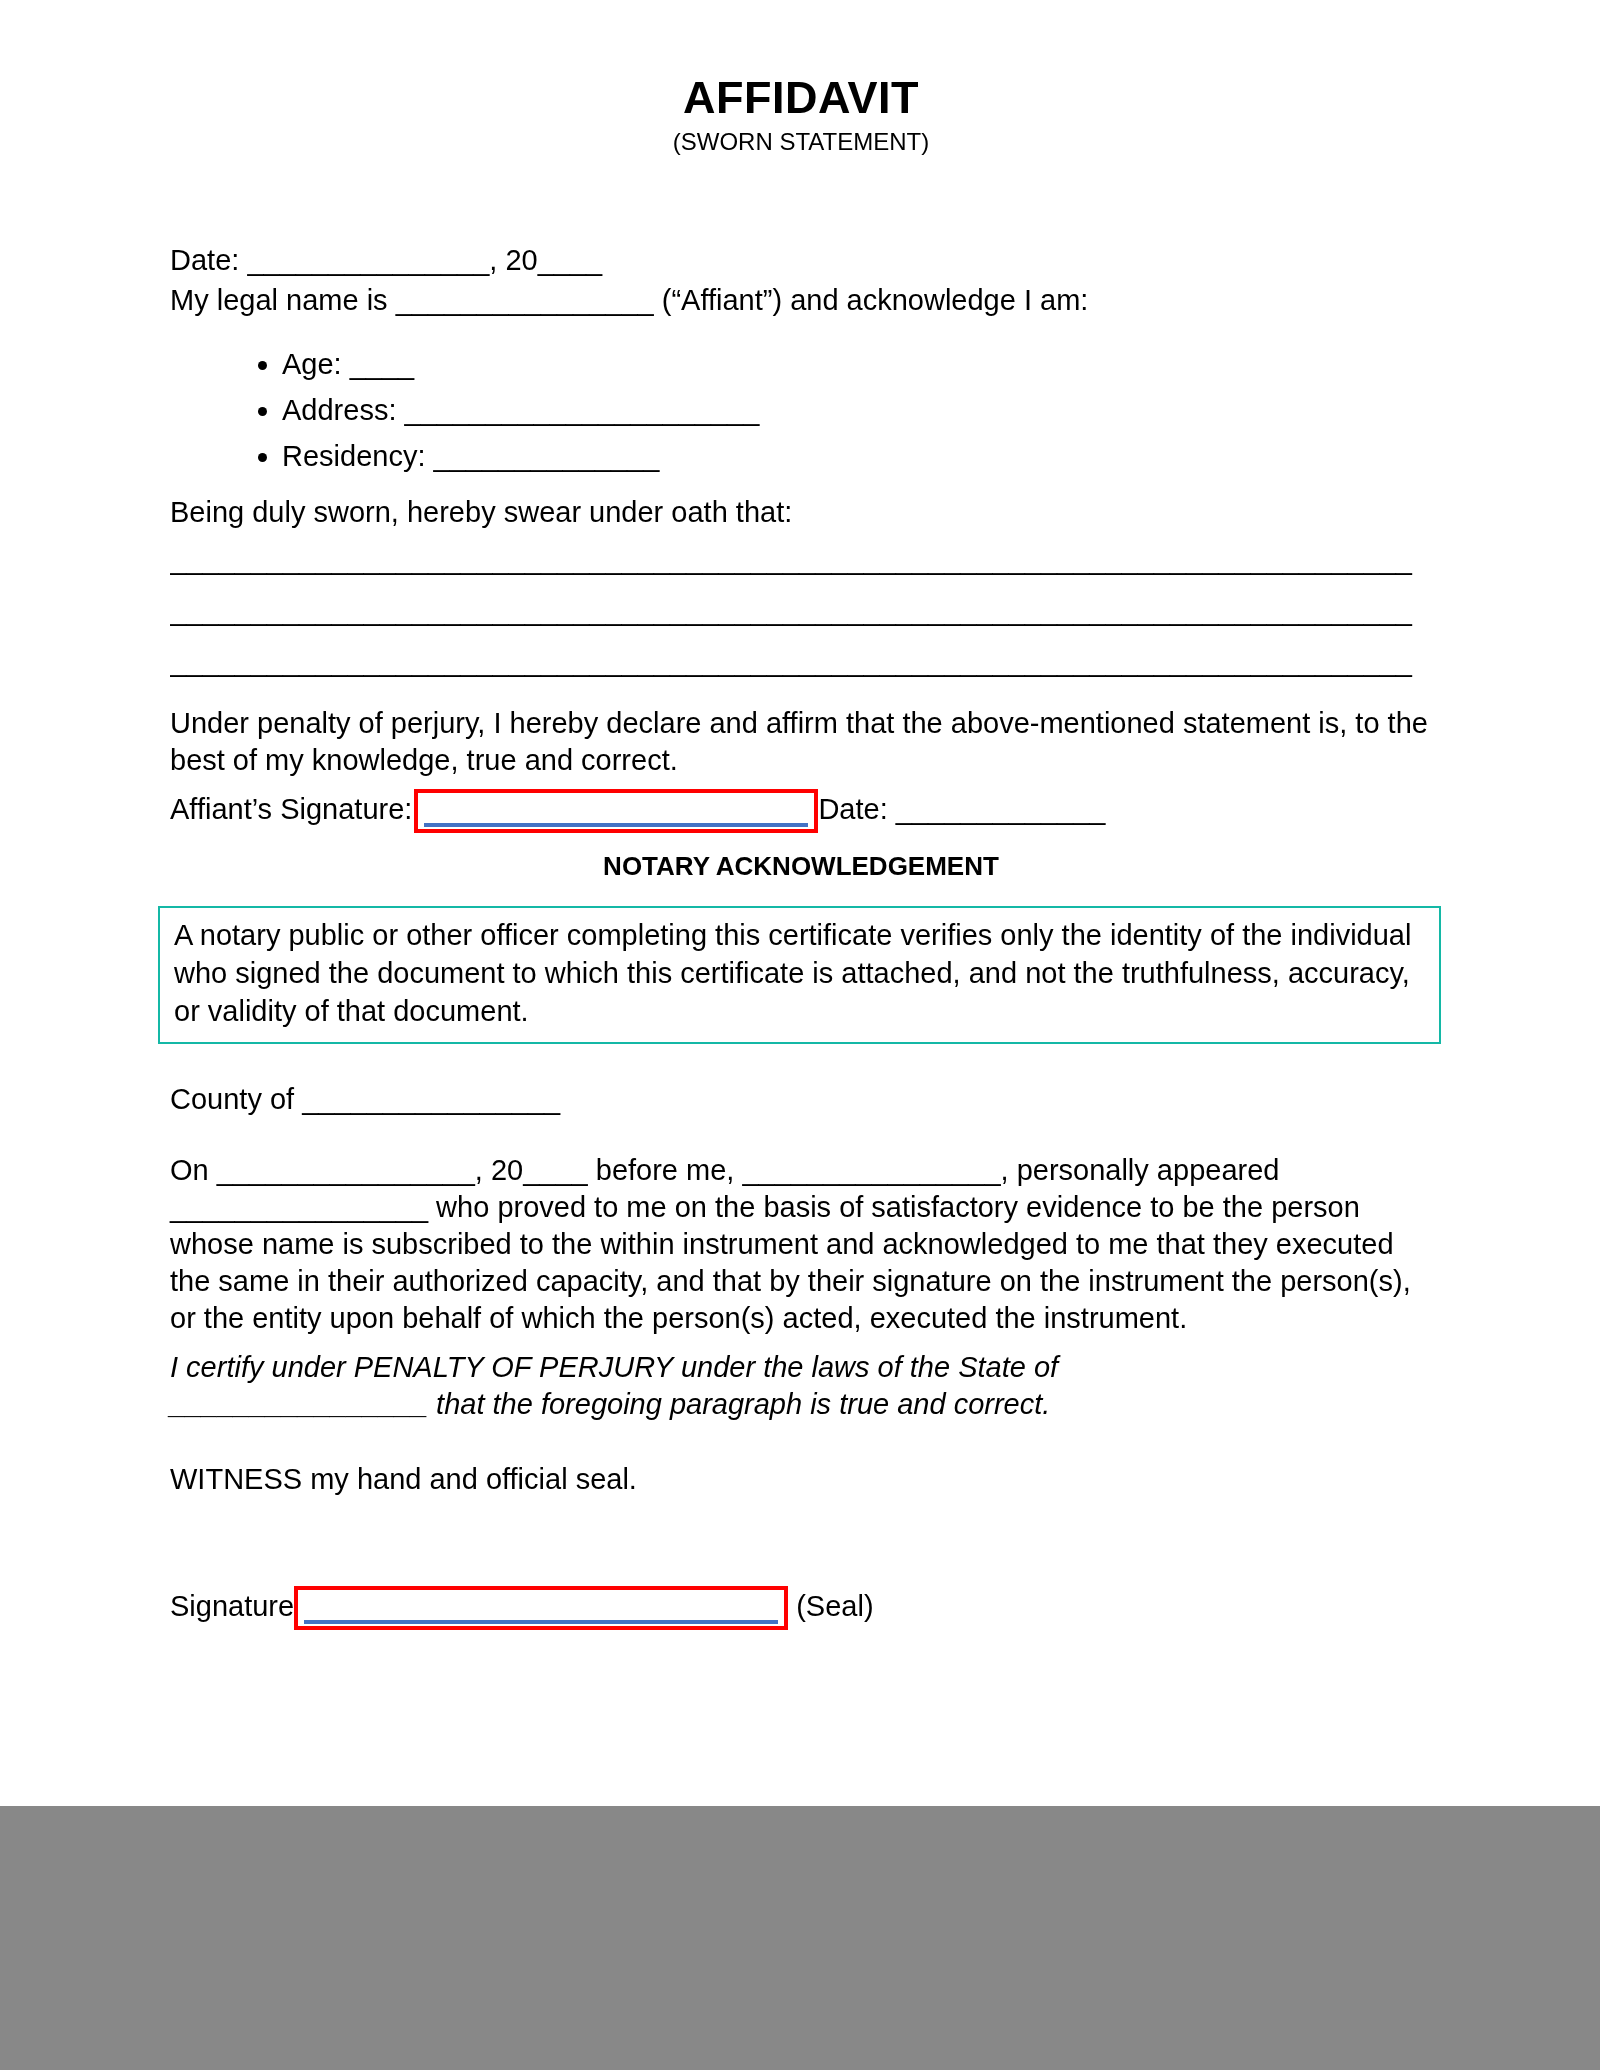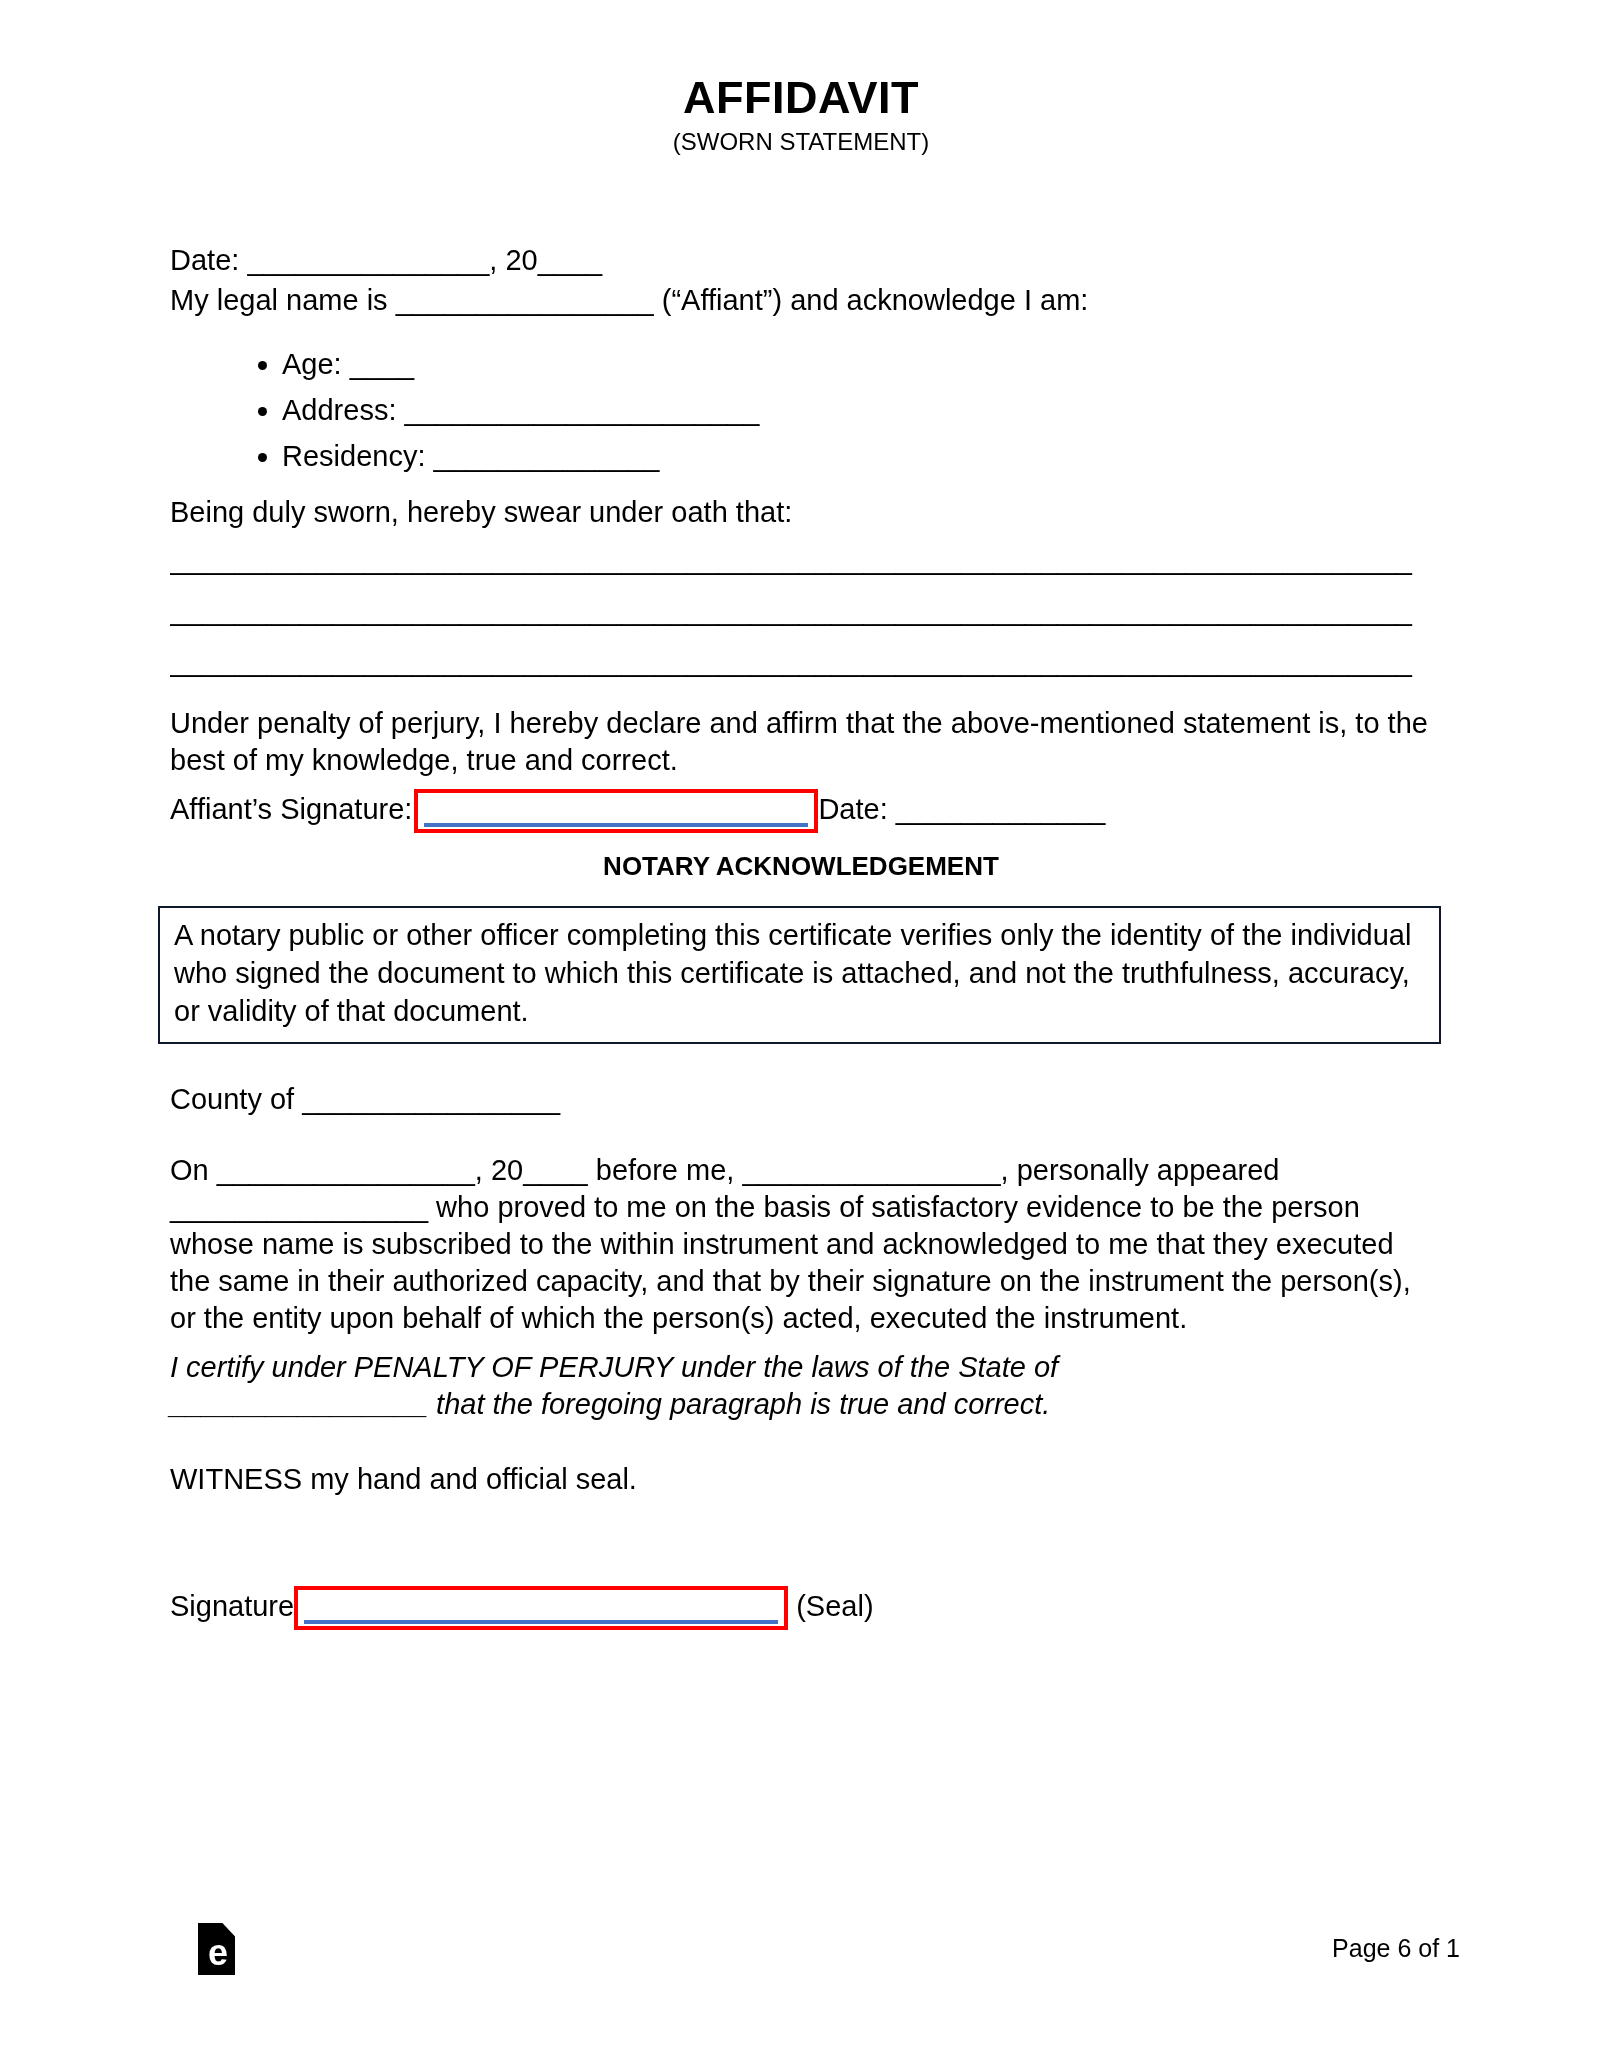--- a/index.html
+++ b/index.html
@@ -1,19 +1,19 @@
 <!DOCTYPE html>
 <html><head>
 <meta charset="utf-8">
 <style>
   * { margin:0; padding:0; box-sizing:border-box; }
   html,body { background:#888; }
   .page {
     position:relative;
-    width:1600px; height:2070px;
+    width:1600px; height:1806px;
     margin:0 auto;
     background:#ffffff;
     font-family:"Liberation Sans", sans-serif;
     color:#000;
     font-size:29px;
     overflow:hidden;
     padding-left:22px;
   }
   .content { position:absolute; left:170px; right:168px; top:72px; }
 
@@ -43,21 +43,21 @@
     position:absolute; left:6px; right:6px; bottom:2px; height:4px;
     background:#4472c4;
   }
   .sig-box.affiant { width:404px; margin-left:2px; }
   .sig-box.notary-seal { width:494px; }
 
   .notary-heading { margin-top:18px; text-align:center; font-size:26px; font-weight:bold; }
 
   .disclaimer-box {
     margin-top:24px; margin-left:-12px; margin-right:-9px;
-    border:2px solid #0f172a;
+    border:2px solid #14b8a6;
     padding:8px 14px 12px 14px;
     line-height:38px;
   }
 
   .state-county { margin-top:36px; line-height:38px; }
 
   .ack-paragraph { margin-top:34px; line-height:37px; }
   .certify-paragraph { margin-top:12px; line-height:37px;font-style:italic; }
   .witness-line { margin-top:38px; line-height:37px; }
 

